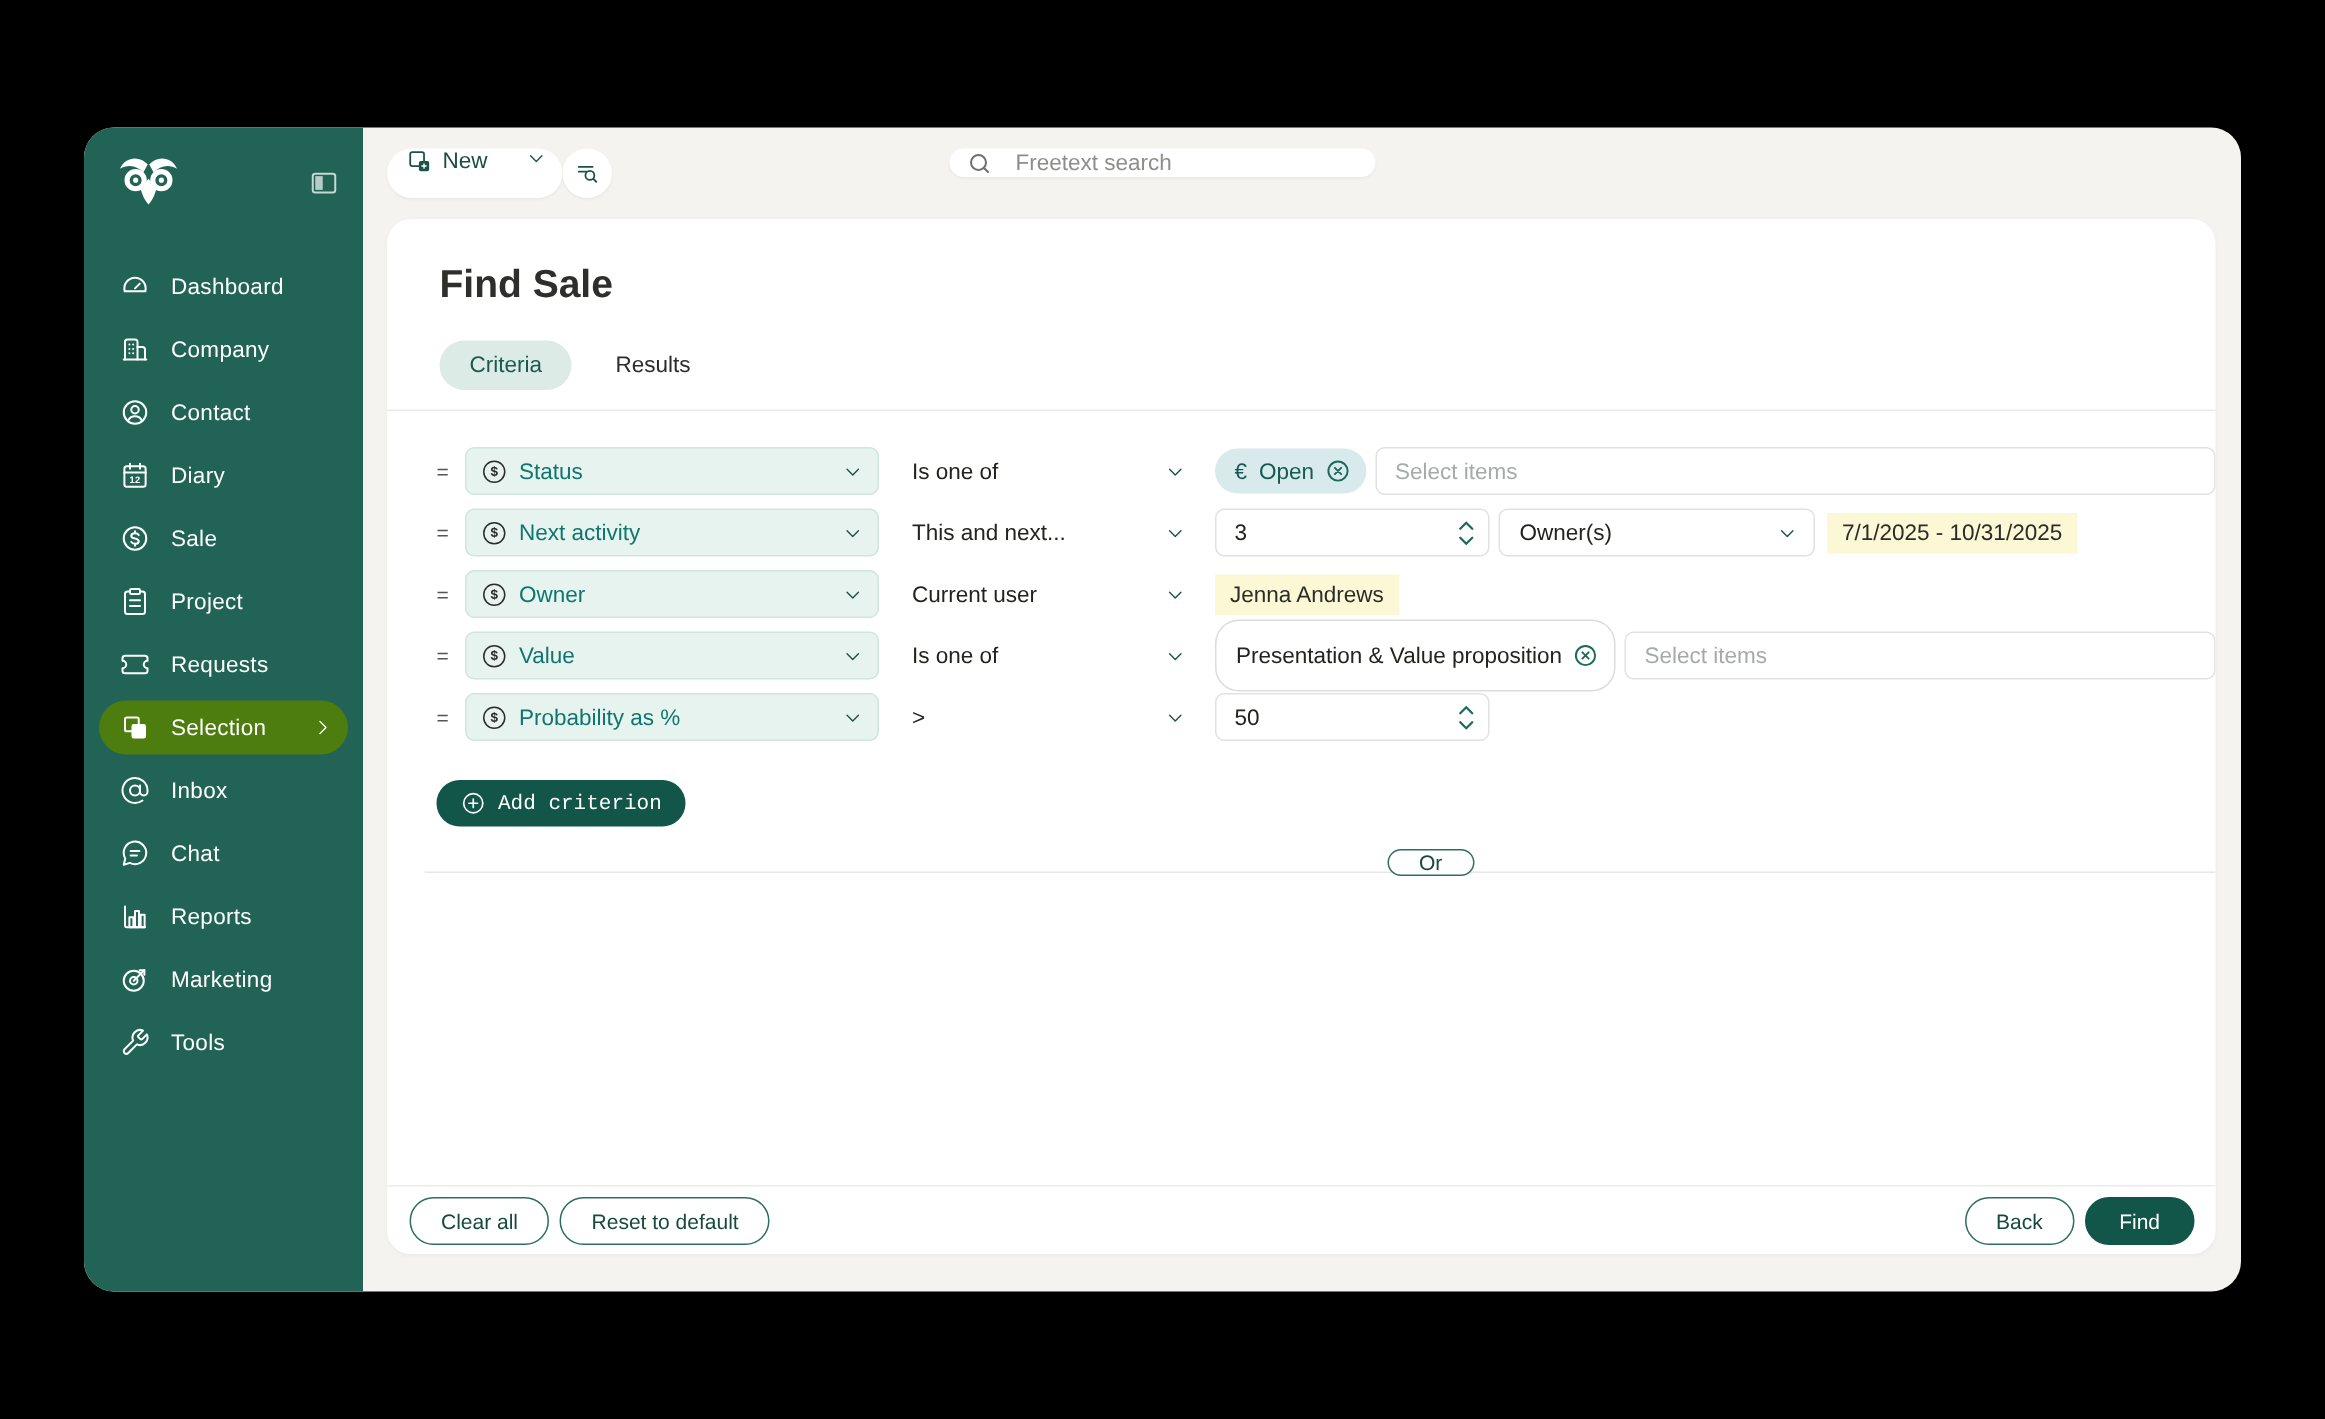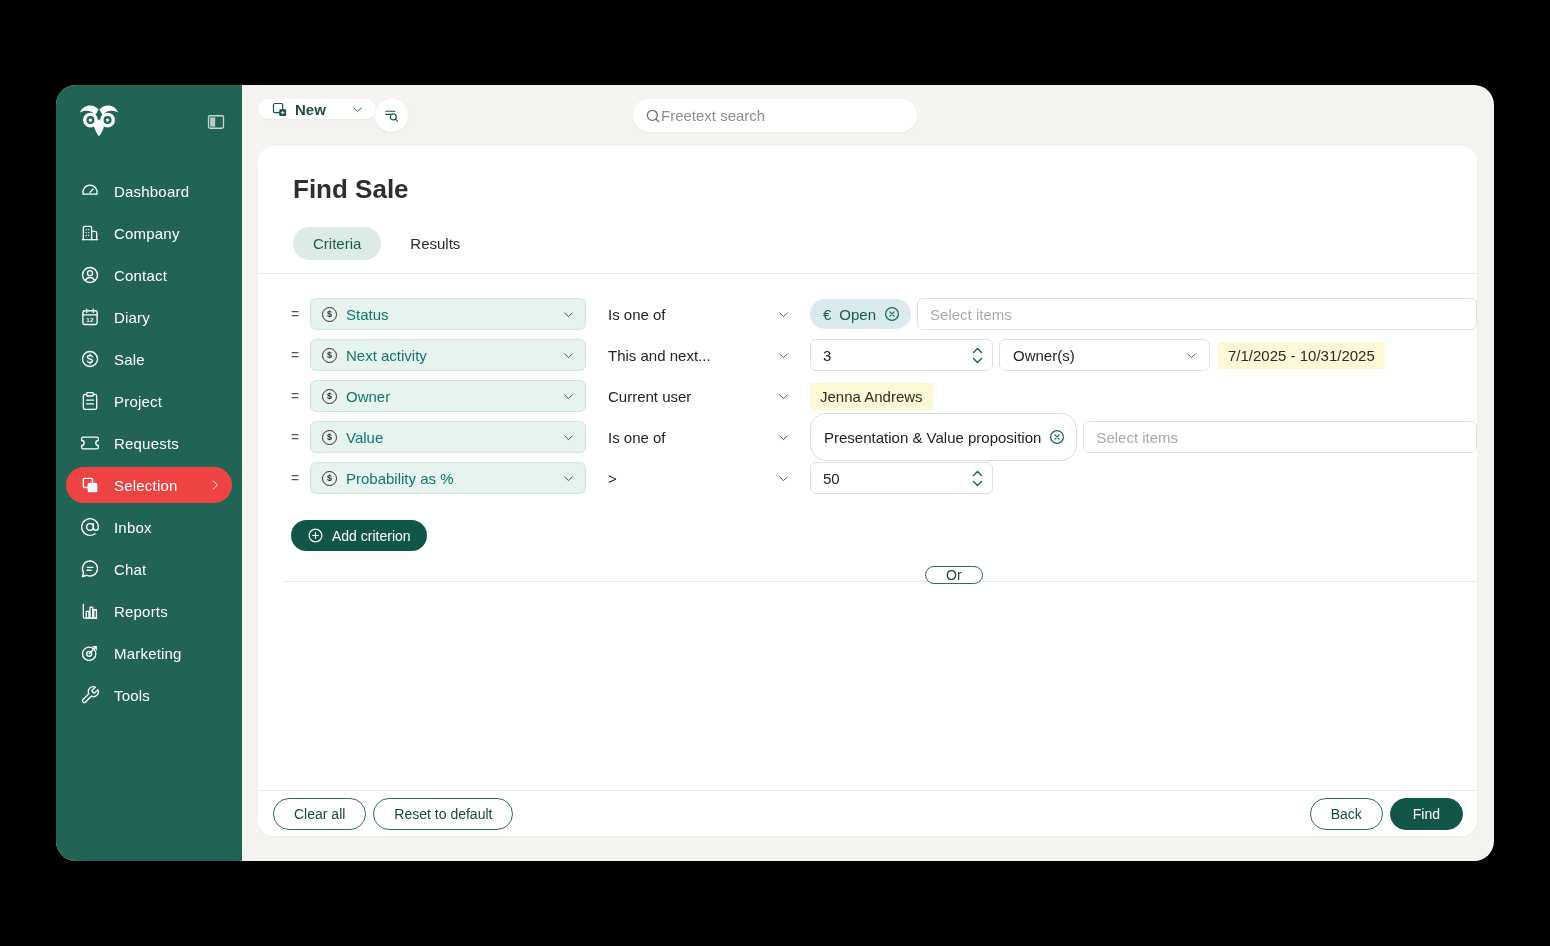--- a/index.html
+++ b/index.html
@@ -20,44 +20,44 @@
     display:flex; flex-direction:column;
   }
   .logo-row { display:flex; align-items:flex-start; justify-content:space-between; padding:17px 16px 0 20px; height:64px; }
   .collapse-btn { margin-top:10px; cursor:pointer; opacity:.75; }
   .nav { margin-top:24px; }
   .nav-item {
     height:36px; margin:0 10px 6px 10px; padding:0 10px 0 14px;
     display:flex; align-items:center; gap:14px; border-radius:18px;
     font-size:15px; letter-spacing:.2px; cursor:pointer; color:#fff;
   }
-  .nav-item.active { background:#ef4444;text-align:right; }
+  .nav-item.active { background:#4d7c0f;text-align:right; }
   .nav-item .chev-right { margin-left:auto; }
   .nav-ic { width:20px; height:20px; flex:0 0 20px; }
   svg.wic { fill:none; stroke:#fff; stroke-width:1.6; stroke-linecap:round; stroke-linejoin:round; }
   svg.tic { fill:none; stroke:#1d5248; stroke-width:1.7; stroke-linecap:round; stroke-linejoin:round; }
 
   
   .main { flex:1; display:flex; flex-direction:column; position:relative; }
   .topbar { height:61px; position:relative; flex:0 0 61px; }
   .btn-new {
-    position:absolute; left:16px; top:14px; height:20px; background:#fff;
-    border-radius:17px; display:flex; align-items:center; box-shadow:0 1px 2px rgba(0,0,0,.05); cursor:pointer;font-weight:bold;
+    position:absolute; left:16px; top:14px; height:33px; background:#fff;
+    border-radius:17px; display:flex; align-items:flex-start; box-shadow:0 1px 2px rgba(0,0,0,.05); cursor:pointer;
   }
   .btn-new .seg1 { display:flex; align-items:center; gap:7px; padding:0 13px 0 13px; font-size:15px; color:#1d4c42; }
   .btn-new .vdiv { width:1px; background:#e6e6e3; margin:6px 0; }
   .btn-new .seg2 { width:36px; display:flex; align-items:center; justify-content:center; }
   .btn-filter {
     position:absolute; left:133px; top:14px; width:33px; height:33px; background:#fff;
     border-radius:17px; display:flex; align-items:center; justify-content:center;
     box-shadow:0 1px 2px rgba(0,0,0,.05); cursor:pointer;
   }
   .searchbox {
-    position:absolute; left:391px; top:14px; width:284px; height:33px; background:#fff;
-    border-radius:17px; display:flex; align-items:center; padding:0 12px; gap:0;
+    position:absolute; left:391px; top:14px; width:284px; height:19px; background:#fff;
+    border-radius:17px; display:flex; align-items:center; padding:0 12px; gap:16px;
     box-shadow:0 1px 2px rgba(0,0,0,.05);
   }
   .searchbox input {
     border:none; outline:none; flex:1; font-size:15px; color:#333; background:transparent;
     font-family:"Liberation Sans", sans-serif;
   }
   .searchbox input::placeholder { color:#8d8d8b; }
   .topbar-right { position:absolute; right:39px; top:0; height:61px; display:flex; align-items:center; gap:27px; }
   .help-link { font-size:15px; color:#1d4f45; cursor:pointer; }
   .icon-btn { cursor:pointer; display:flex; align-items:center; }
@@ -114,21 +114,21 @@
     margin-left:6px; width:211px; height:32px; border:1px solid #e1e1df; border-radius:6px;
     display:flex; align-items:center; padding:0 11px 0 13px; cursor:pointer; background:#fff;
   }
   .unit-select .ulabel { font-size:15px; color:#23231f; flex:1; }
   .hl { margin-left:8px; background:#fcf7d5; padding:5px 10px; font-size:15px; color:#2c2c2a; white-space:nowrap; cursor:text; }
   .hl.noml { margin-left:0; }
 
   .add-btn {
     margin:17px 0 0 33px; height:31px; border-radius:16px; background:#125549; color:#fff;
     display:inline-flex; align-items:center; gap:8px; padding:0 16px; font-size:14px; cursor:pointer; border:none;
-    font-family:Liberation Sans, sans-serif;
+    font-family:Liberation Mono, monospace;
   }
   .or-wrap { position:relative; margin-top:14px; height:33px; }
   .or-line { position:absolute; left:25px; right:0; top:16px; border-top:1px solid #e7e7e5; }
   .or-pill {
     position:absolute; left:667px; top:1px; height:18px; padding:0 20px; border-radius:16px;
     border:1px solid #2e6e61; background:#fff; color:#17493f; font-size:14px;
     display:flex; align-items:center; cursor:pointer;
   }
   .card-footer {
     position:absolute; left:0; right:0; bottom:0; height:46px; background:#fff;

